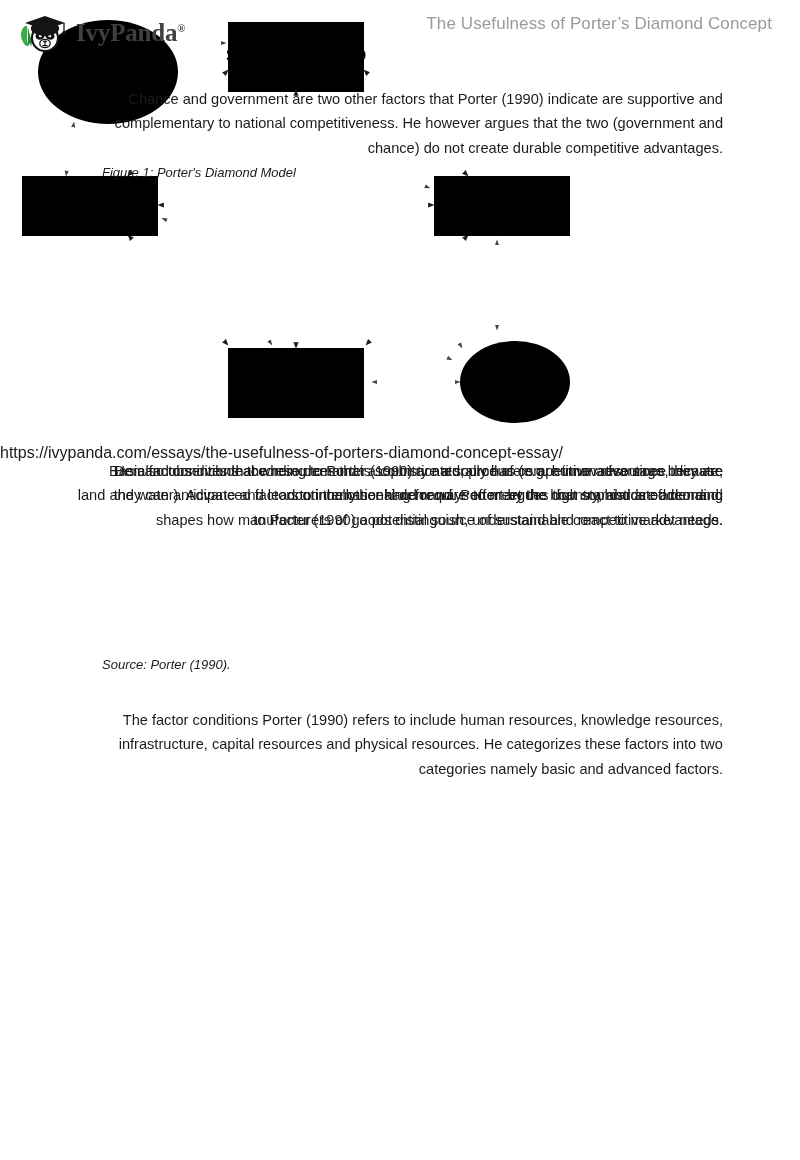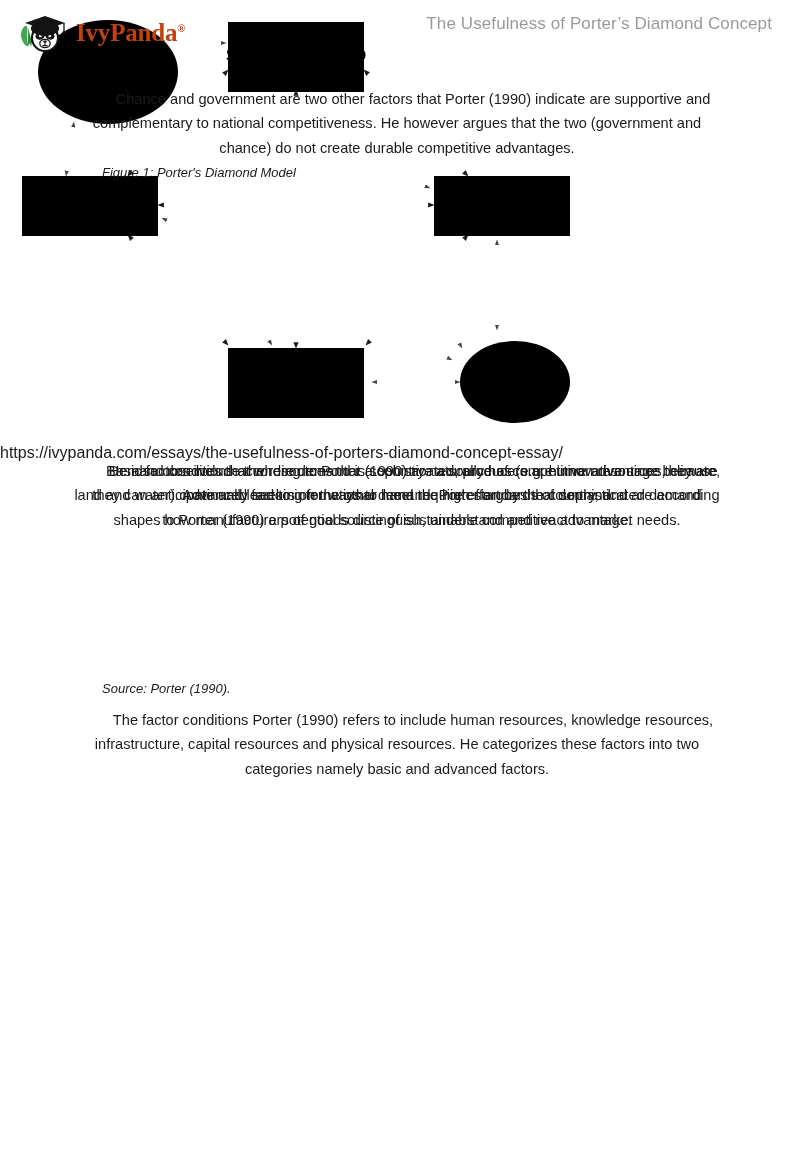--- a/index.html
+++ b/index.html
@@ -35,21 +35,21 @@
   }
   #brand-mark {
     width: 52px;
     height: 42px;
     display: block;
   }
   #brand-wordmark {
     font-family: "Liberation Serif", serif;
     font-size: 25px;
     font-weight: bold;
-    color: #c2410c;
+    color: #404040;
     letter-spacing: -0.2px;
     position: relative;
     white-space: nowrap;
     text-align: center;
   }
   #brand-reg {
     font-family: "Liberation Serif", serif;
     font-size: 11px;
     vertical-align: super;
     font-weight: bold;
@@ -64,38 +64,38 @@
     letter-spacing: 0.1px;
   }
 
   
   .para {
     position: absolute;
     left: 71px;
     width: 652px;
     font-size: 14.6px;
     line-height: 24.6px;
-    text-align: center;
+    text-align: right;
     color: #1b1b1b;
   }
   .para .indent {
     display: inline-block;
     width: 32px;
   }
   .caption {
     position: absolute;
     left: 102px;
     font-style: italic;
     font-size: 13px;
     color: #1b1b1b;
   }
 
   #para-intro   { top: 72px; }
   #figure-caption { top: 165px; }
-  #source-caption { top: 657px; margin-top: 24px; }
+  #source-caption { top: 657px; }
   #para-factor  { top: 693px; }
   #para-basic   { top": 0; top: 790px; }
   #para-demand  { top: 903px; }
   #para-observe { top: 1020px; }
 
   /* ---------------- figure ---------------- */
   #figure-diagram {
     position: absolute;
     left: 100px;
     top: 195px;

